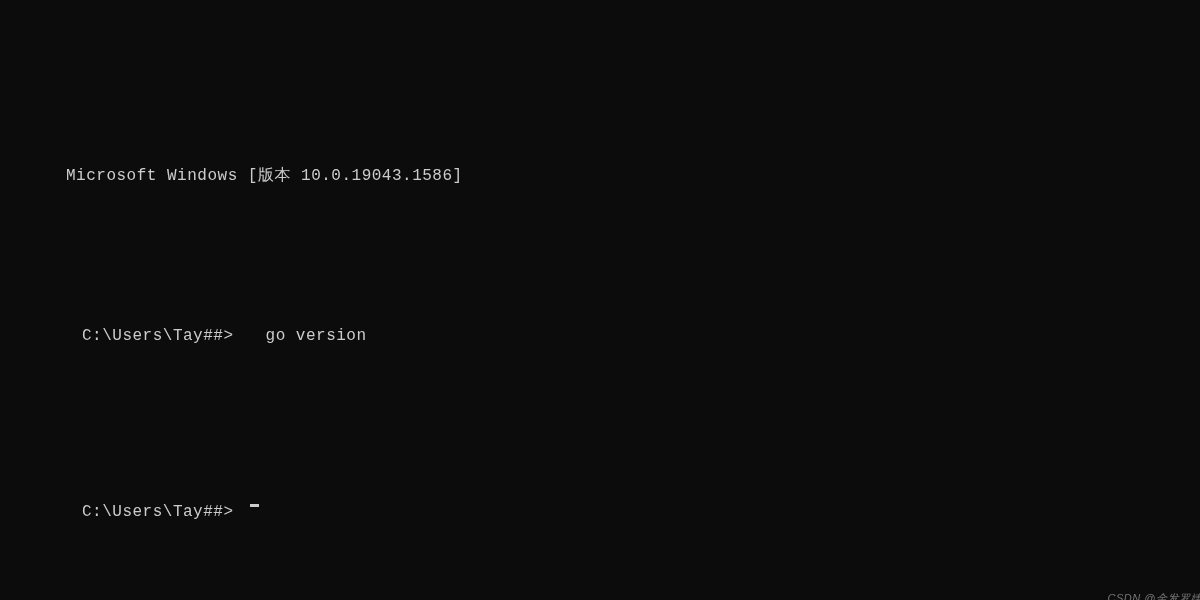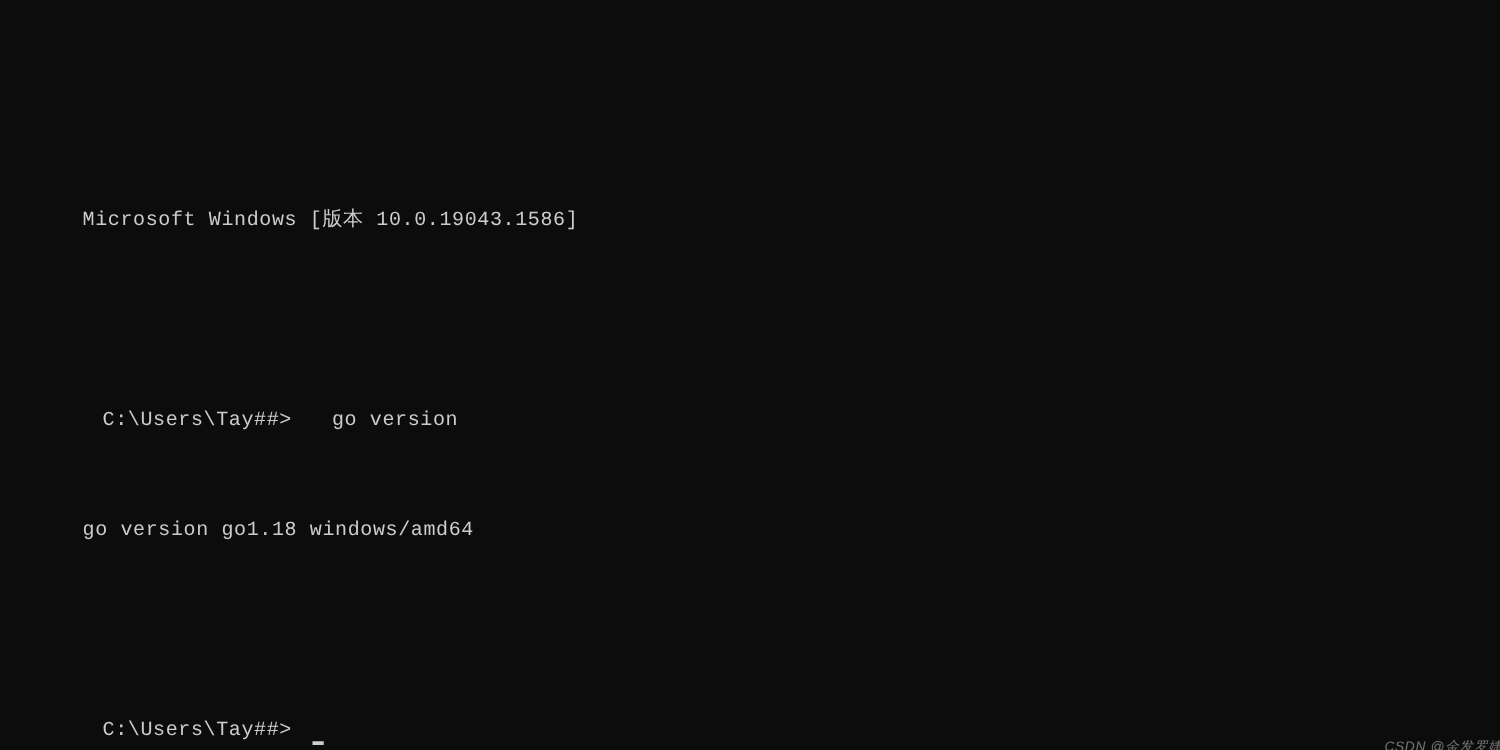--- a/index.html
+++ b/index.html
@@ -23,21 +23,21 @@
     }
     .terminal {
       font-family: inherit;
     }
     .line {
       display: block;
       min-height: 20px;
     }
     .prompt-line {
       display: flex;
-      align-items: flex-end;
+      align-items: flex-start;
       font-family: Liberation Mono, monospace;
     }
     .cursor {
       display: inline-block;
       width: 9px;
       height: 3px;
       background: #cccccc;
       vertical-align: baseline;
       position: relative;
       top: 2px;
@@ -57,21 +57,20 @@
   </style>
 </head>
 <body>
 
 
 
 <div class="terminal">
 <span class="line">Microsoft Windows [版本 10.0.19043.1586]</span>
 <span class="line"></span>
 <span class="line prompt-line"><span>C:\Users\Tay##&gt;</span><span>go version</span></span>
-<span class="line">go version go1.18 windows/amd64</span>
 <span class="line"></span>
 <span class="line prompt-line"><span>C:\Users\Tay##&gt;</span><span class="cursor"></span></span>
 </div>
 
 <div class="watermark">CSDN @金发罗婕</div>
 
 
 
 
 </body></html>

